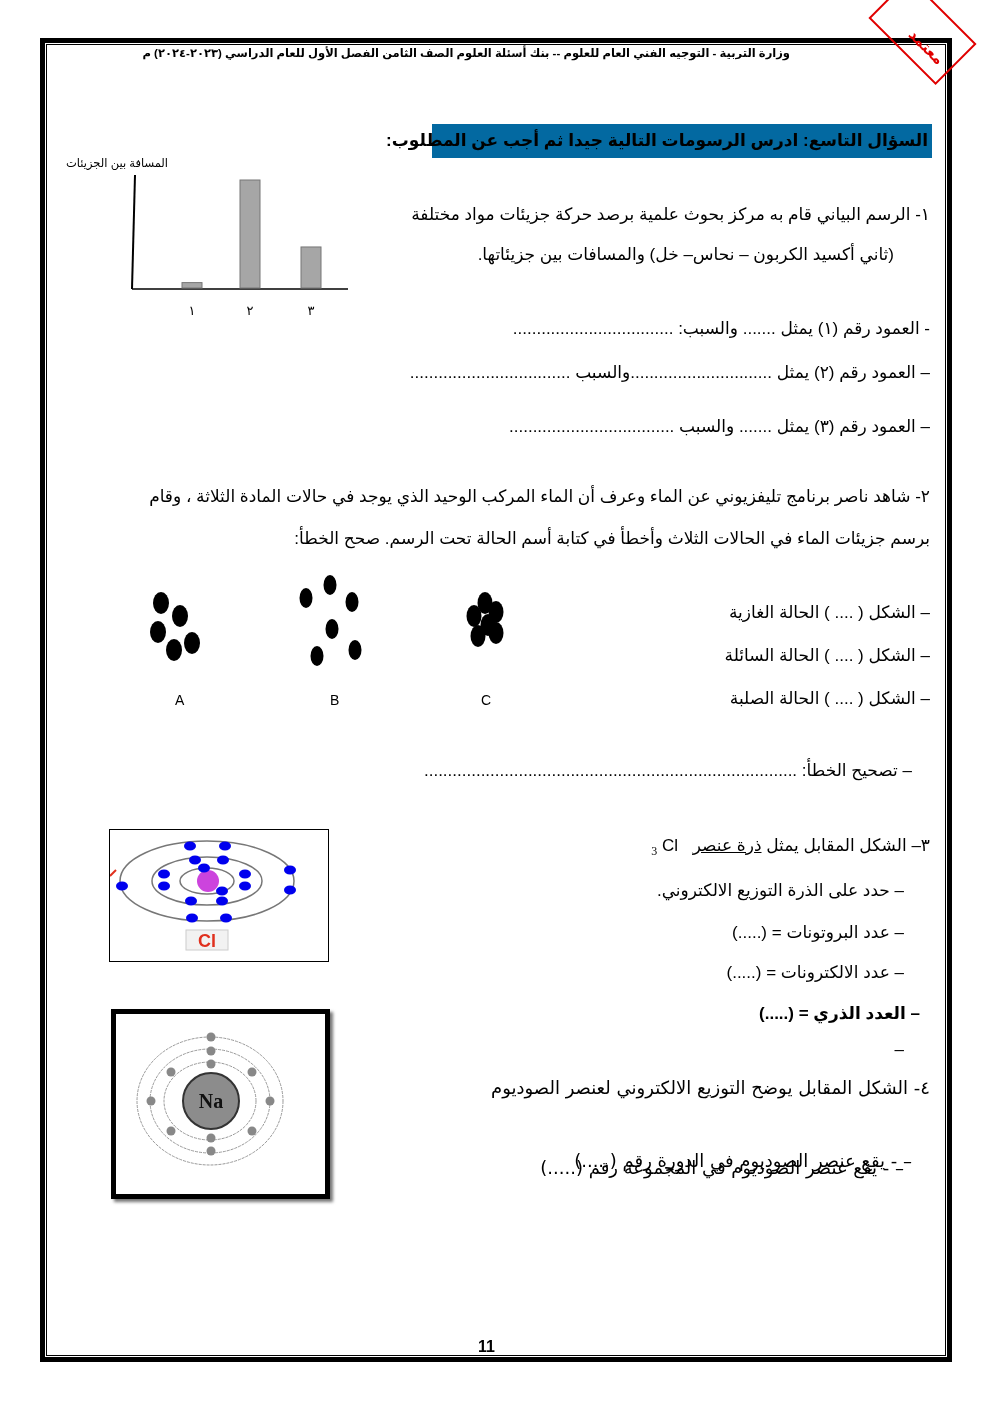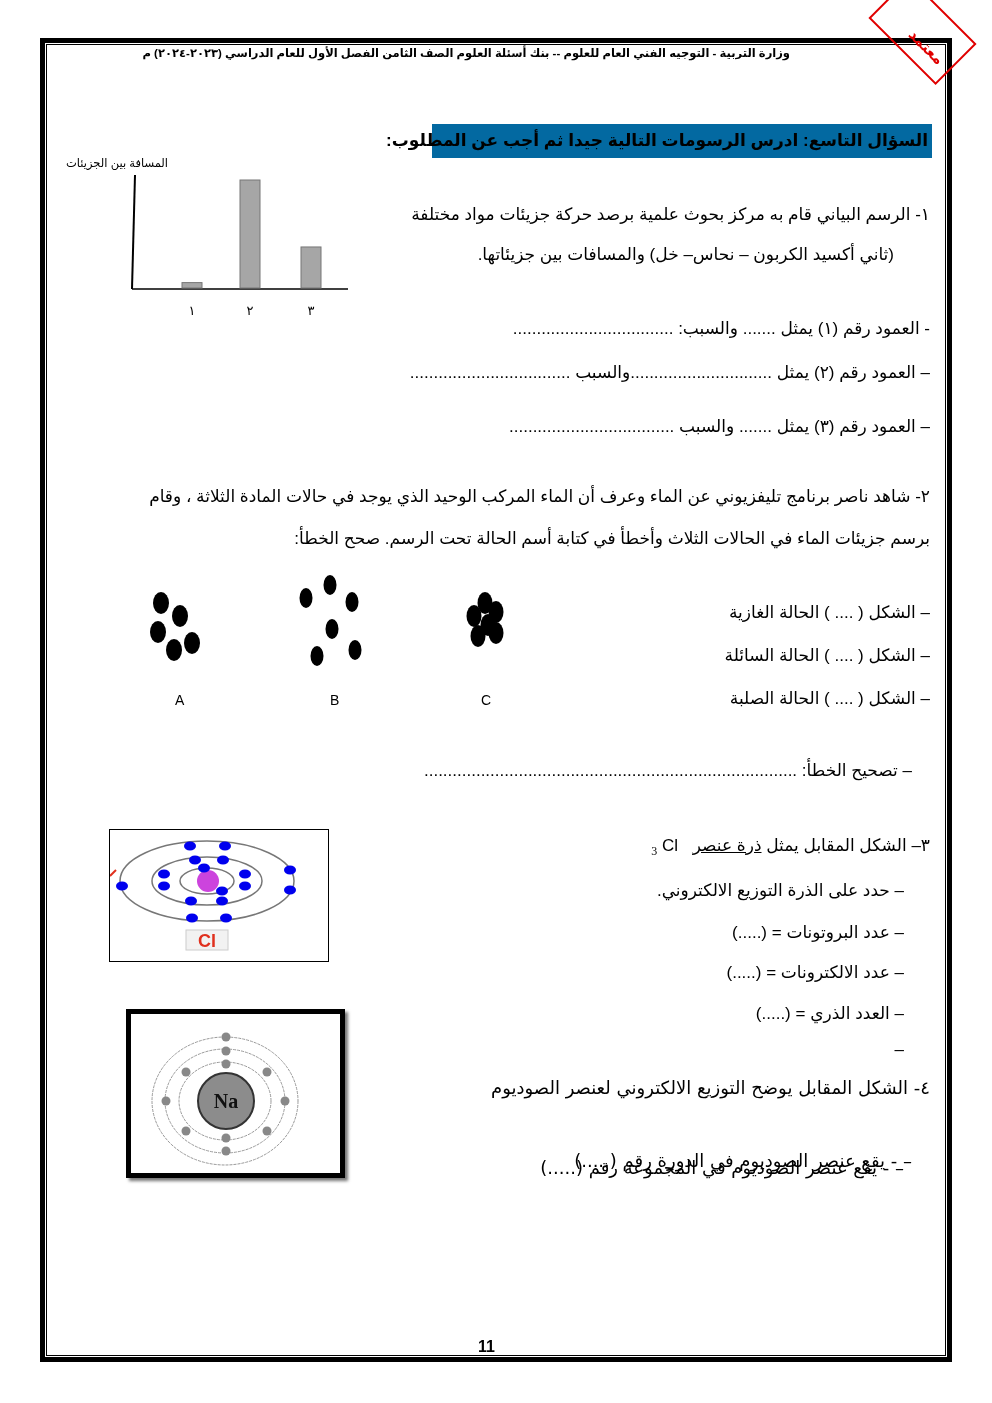--- a/index.html
+++ b/index.html
@@ -135,24 +135,24 @@
   </svg>
 </div>
 
 <div class="abs body-text" style="right:62px; top:835px;">
   <span>٣– الشكل المقابل يمثل </span><span class="underline">ذرة عنصر</span>
   <span style="direction:ltr; display:inline-block; margin-right:10px;"><span class="sub">3</span> <span>Cl</span></span>
 </div>
 <div class="abs body-text" style="right:88px; top:880px;text-align:center;">– حدد على الذرة التوزيع الالكتروني.</div>
 <div class="abs body-text" style="right:88px; top:922px;">– عدد البروتونات = (.....)</div>
 <div class="abs body-text" style="right:88px; top:962px;">– عدد الالكترونات = (.....)</div>
-<div class="abs body-text" style="right:88px; top:1003px;">– العدد الذري = (.....)</div>
+<div class="abs body-text" style="right:72px; top:1003px;font-weight:bold;">– العدد الذري = (.....)</div>
 <div class="abs body-text" style="right:88px; top:1040px;">–</div>
 
-<div class="na-box" style="left:126px; top:1009px; width:219px; height:169px;text-decoration:underline;">
+<div class="na-box" style="left:111px; top:1009px; width:219px; height:190px;text-decoration:underline;">
   <svg width="209" height="159">
     <ellipse cx="94" cy="87" rx="73" ry="64" fill="none" stroke="#999" stroke-width="1" stroke-dasharray="3,1"></ellipse>
     <ellipse cx="94" cy="87" rx="60" ry="52" fill="none" stroke="#999" stroke-width="1" stroke-dasharray="3,1"></ellipse>
     <ellipse cx="94" cy="87" rx="46" ry="39" fill="none" stroke="#999" stroke-width="1" stroke-dasharray="3,1"></ellipse>
     <circle cx="95" cy="87" r="28" fill="#8c8c8c" stroke="#333" stroke-width="2"></circle>
     <text x="95" y="94" text-anchor="middle" font-family="Liberation Serif, serif" font-weight="bold" font-size="20" fill="#111">Na</text>
     <g id="na-electrons" fill="#888">
         <circle cx="95" cy="50" r="4.5"></circle>
         <circle cx="95" cy="124" r="4.5"></circle>
         <circle cx="95" cy="37" r="4.5"></circle>

